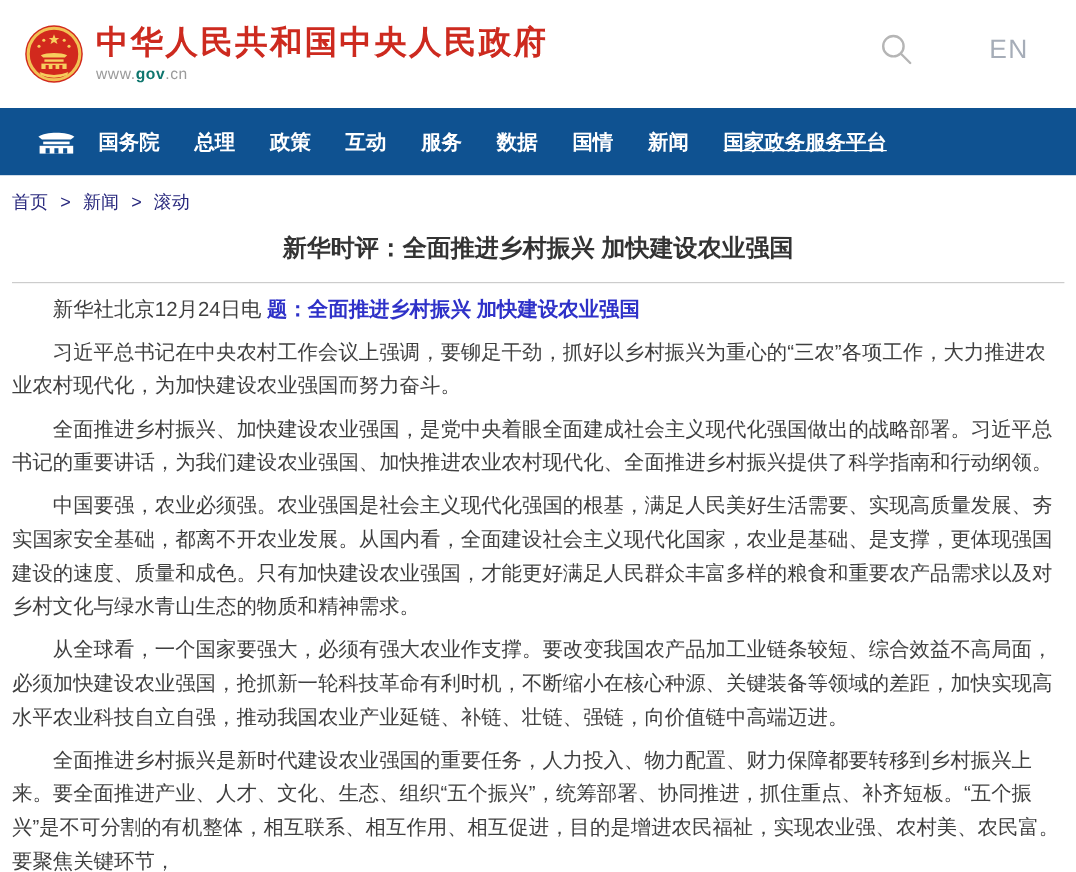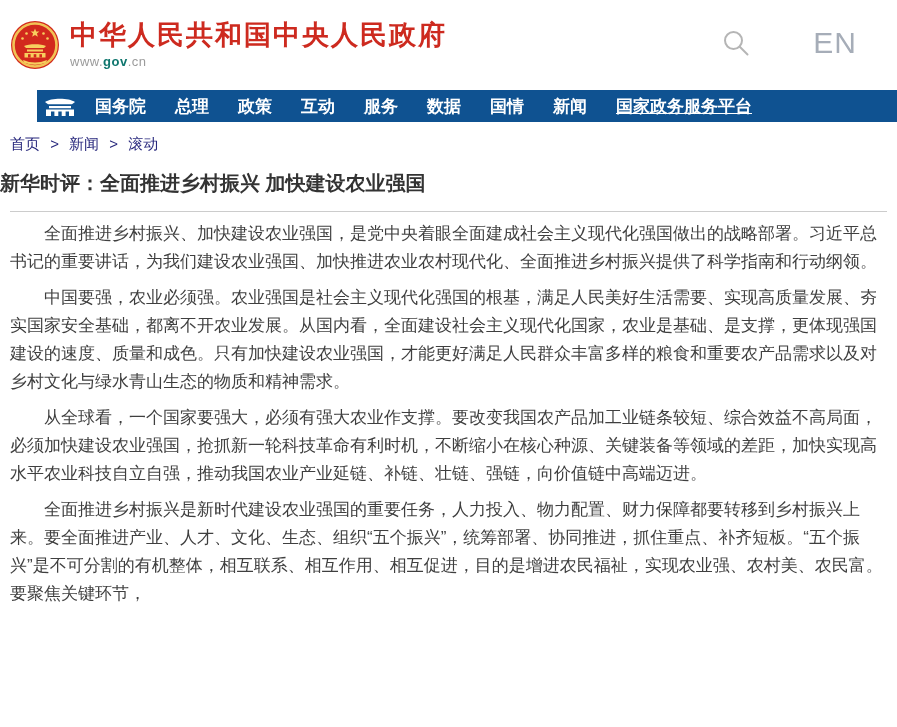--- a/index.html
+++ b/index.html
@@ -4,43 +4,43 @@
 <style>
   * { box-sizing: border-box; }
   html, body { margin: 0; padding: 0; }
   body {
     width: 897px; height: 727px; overflow: hidden;
     background: #ffffff;
     font-family: "Liberation Sans", "DejaVu Sans", sans-serif;
   }
 
   
-  .header { height: 90px; position: relative; display: flex; align-items: center; padding-left: 10px; background: #fff; }
+  .header { height: 90px; position: relative; display: flex; align-items: center; padding-left: 20px; background: #fff; }
   .logo-wrap { width: 50px; height: 50px; margin-right: 10px; flex: 0 0 auto; }
   .site-ident { display: flex; flex-direction: column; }
   .site-title { color: #cd2a1f; font-size: 27px; font-weight: bold; letter-spacing: 2px; line-height: 1.1; }
   .site-url { font-size: 13px; color: #9b9b9b; margin-top: 3px; letter-spacing: 0.5px; }
   .site-url .hl { color: #0f766e; font-weight: bold; }
   .header-right { position: absolute; right: 40px; top: 26px; display: flex; align-items: center; gap: 62px; }
   .search-btn { width: 30px; height: 30px; cursor: pointer; }
-  .lang { color: #a6adb8; font-size: 30px; letter-spacing: 1px; cursor: pointer; }
+  .lang { color: #a6adb8; font-size: 22px; letter-spacing: 1px; cursor: pointer; }
 
   
-  .nav { height: 32px; background: #0f5291; display: flex; align-items: center; padding: 0 4px; margin-left: 37px; }
+  .nav { height: 56px; background: #0f5291; display: flex; align-items: center; padding: 0 28px; }
   .nav-icon { width: 38px; height: 22px; margin-right: 16px; flex: 0 0 auto; }
   .nav-item { color: #ffffff; font-size: 17px; font-weight: bold; margin-right: 29px; white-space: nowrap; cursor: pointer; }
   .nav-item:last-child { margin-right: 0; text-decoration: underline; }
 
   
   .breadcrumb { padding: 13px 10px 8px; font-size: 15px; color: #28287d; }
   .crumb { cursor: pointer; }
   .crumb-sep { margin: 0 6px; color: #28287d; }
 
   
-  .article-head { text-align: left; }
+  .article-head { text-align: center; }
   .article-title { font-size: 20px; font-weight: bold; color: #333333; margin-top: 8px; line-height: 26px; }
   .article-meta { margin-top: 21px; font-size: 14px; color: #595959; }
   .meta-date { margin-right: 22px; }
   .meta-src-label { margin-right: 6px; }
   .divider { border: none; border-top: 1px solid #cccccc; margin: 15px 10px 0; }
 
   
   .article-body { margin: 8px 10px 0; font-size: 17px; color: #3f3f3f; line-height: 28px; }
   .para { text-indent: 2em; margin: 8px 0; }
   .inline-headline { color: #2e31c8; font-weight: bold; }
@@ -113,17 +113,19 @@
   <span class="crumb-sep">&gt;</span>
   <span class="crumb">滚动</span>
 </div>
 
 <div class="article-head">
   <div class="article-title">新华时评：全面推进乡村振兴 加快建设农业强国</div>
 </div>
 <hr class="divider">
 
 <div class="article-body">
+  <p class="para"><span>新华社北京12月24日电 </span><span class="inline-headline">题：全面推进乡村振兴 加快建设农业强国</span></p>
+  <p class="para">习近平总书记在中央农村工作会议上强调，要铆足干劲，抓好以乡村振兴为重心的“三农”各项工作，大力推进农业农村现代化，为加快建设农业强国而努力奋斗。</p>
   <p class="para">全面推进乡村振兴、加快建设农业强国，是党中央着眼全面建成社会主义现代化强国做出的战略部署。习近平总书记的重要讲话，为我们建设农业强国、加快推进农业农村现代化、全面推进乡村振兴提供了科学指南和行动纲领。</p>
   <p class="para">中国要强，农业必须强。农业强国是社会主义现代化强国的根基，满足人民美好生活需要、实现高质量发展、夯实国家安全基础，都离不开农业发展。从国内看，全面建设社会主义现代化国家，农业是基础、是支撑，更体现强国建设的速度、质量和成色。只有加快建设农业强国，才能更好满足人民群众丰富多样的粮食和重要农产品需求以及对乡村文化与绿水青山生态的物质和精神需求。</p>
   <p class="para">从全球看，一个国家要强大，必须有强大农业作支撑。要改变我国农产品加工业链条较短、综合效益不高局面，必须加快建设农业强国，抢抓新一轮科技革命有利时机，不断缩小在核心种源、关键装备等领域的差距，加快实现高水平农业科技自立自强，推动我国农业产业延链、补链、壮链、强链，向价值链中高端迈进。</p>
   <p class="para">全面推进乡村振兴是新时代建设农业强国的重要任务，人力投入、物力配置、财力保障都要转移到乡村振兴上来。要全面推进产业、人才、文化、生态、组织“五个振兴”，统筹部署、协同推进，抓住重点、补齐短板。“五个振兴”是不可分割的有机整体，相互联系、相互作用、相互促进，目的是增进农民福祉，实现农业强、农村美、农民富。要聚焦关键环节，</p>
 </div>
 
 </body></html>

